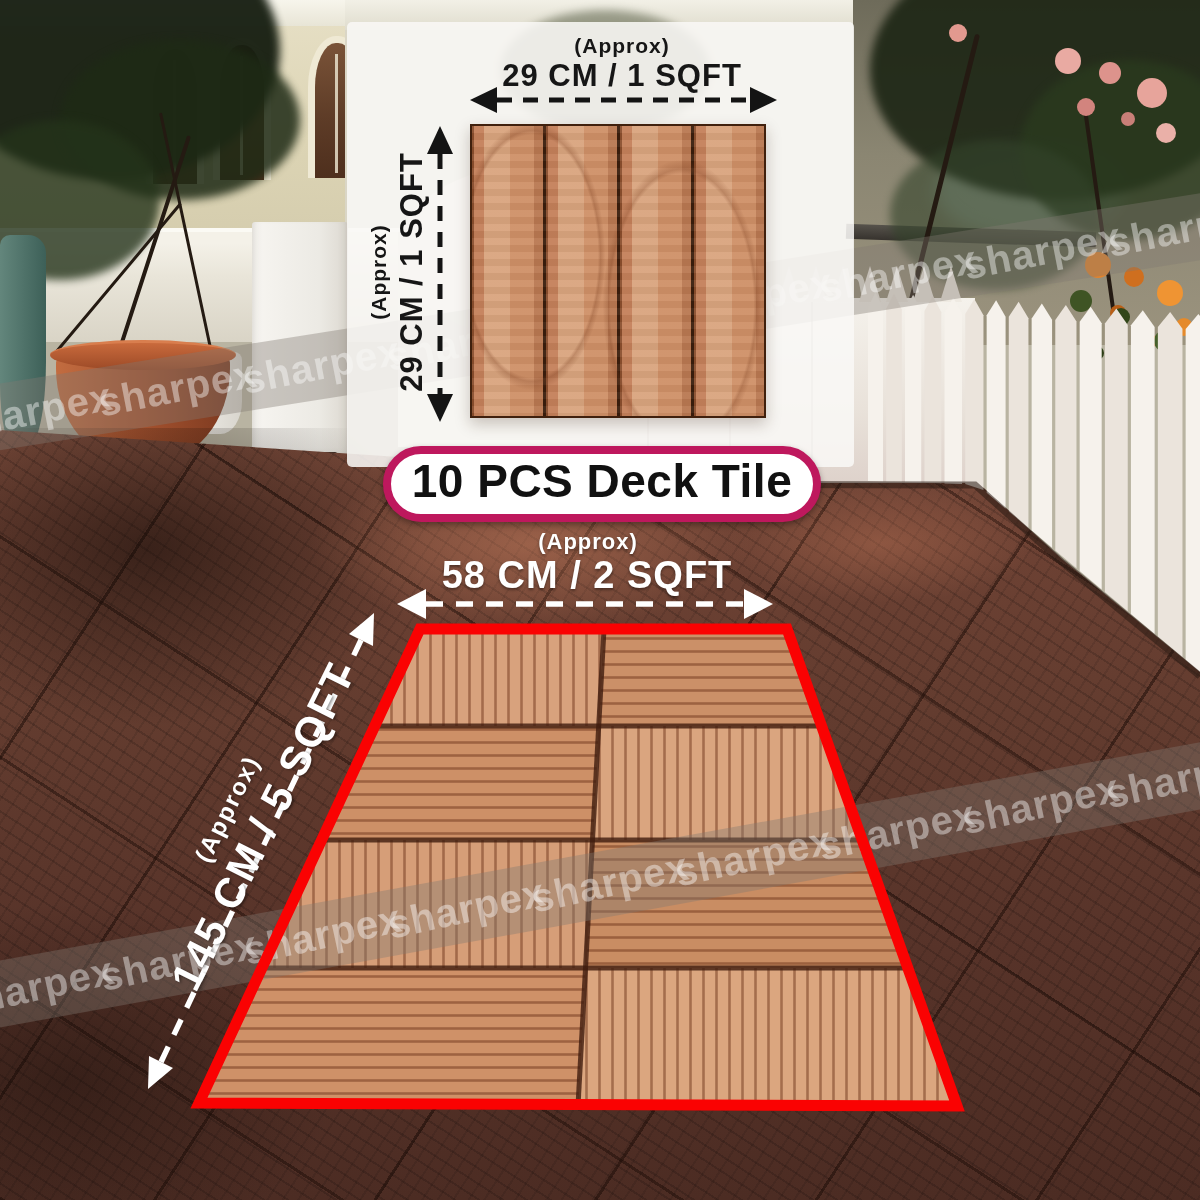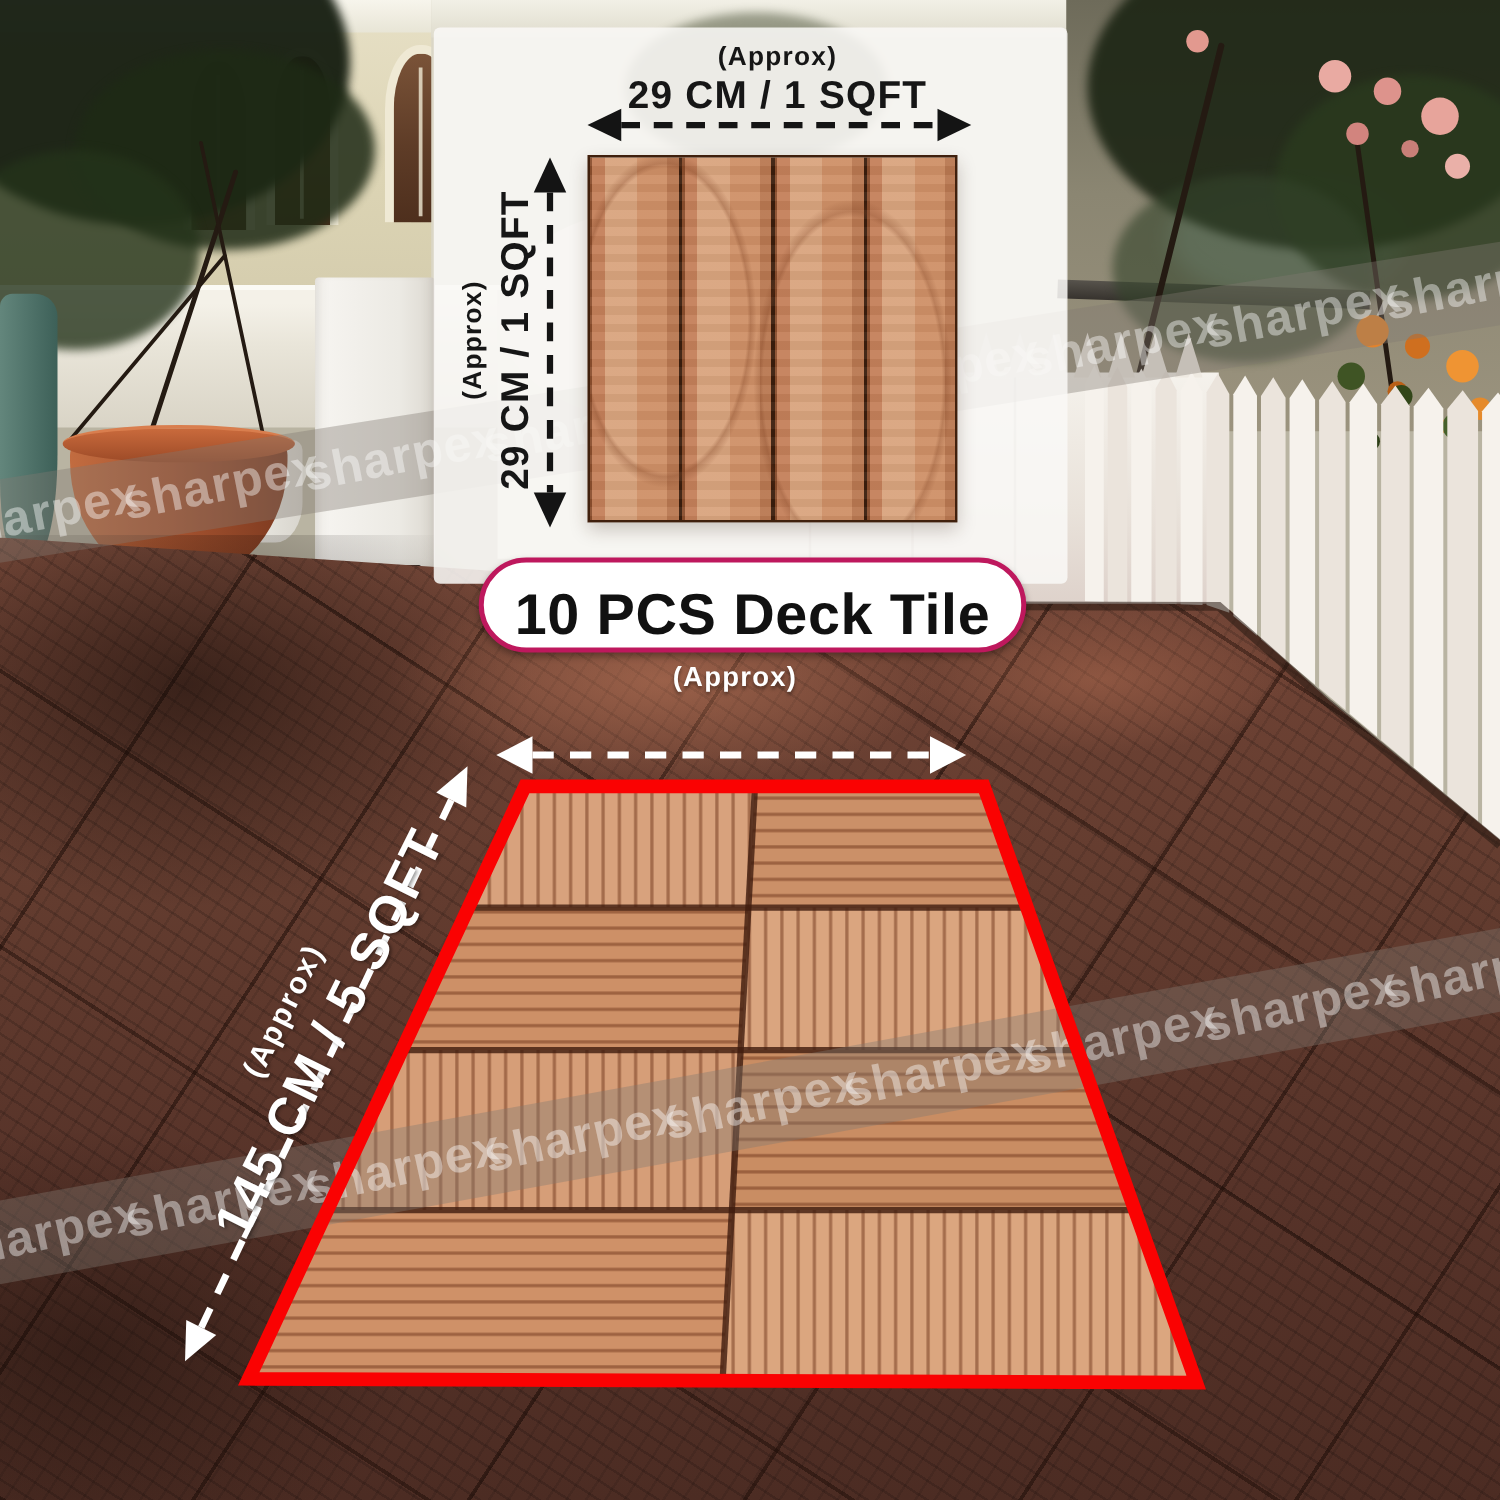--- a/index.html
+++ b/index.html
@@ -92,21 +92,21 @@
 
   
   .anno-text{position:absolute;z-index:7;text-align:center;font-weight:700;color:#161616;}
   .t-approx-top{left:472px;top:34px;width:300px;font-size:21px;letter-spacing:1px;}
   .t-val-top{left:422px;top:58px;width:400px;font-size:31px;letter-spacing:1px;}
   .t-rot-tile{left:248px;top:122px;width:300px;height:300px;transform:rotate(-90deg);
     display:flex;flex-direction:column;align-items:center;justify-content:center;gap:3px;}
   .t-rot-tile .l1{font-size:21px;letter-spacing:1px;}
   .t-rot-tile .l2{font-size:31px;letter-spacing:1px;}
   .pill{left:383px;top:446px;width:438px;height:76px;z-index:7;background:#ffffff;
-    border:4px solid #be185d;border-radius:40px;display:flex;align-items:flex-end;justify-content:center;
+    border:8px solid #be185d;border-radius:40px;display:flex;align-items:flex-start;justify-content:center;
     box-shadow:0 3px 6px rgba(0,0,0,.35);}
   .pill span{font-size:46px;font-weight:700;color:#111111;letter-spacing:0.5px;}
   .white-t{color:#ffffff;text-shadow:0 2px 3px rgba(0,0,0,.4);}
   .t-approx-floor{left:438px;top:529px;width:300px;font-size:22px;letter-spacing:1px;}
   .t-val-floor{left:387px;top:554px;width:400px;font-size:38px;letter-spacing:1px;}
   .t-rot-area{left:-30px;top:760px;width:560px;height:120px;transform:rotate(-63.5deg);
     display:flex;flex-direction:column;align-items:center;justify-content:center;gap:2px;}
   .t-rot-area .l1{font-size:24px;letter-spacing:2px;}
   .t-rot-area .l2{font-size:42px;letter-spacing:2px;}
 </style>
@@ -304,18 +304,19 @@
   <div class="anno-text t-rot-tile">
     <span class="l1">(Approx)</span>
     <span class="l2">29 CM / 1 SQFT</span>
   </div>
 
   <div class="abs pill">
     <span>10 PCS Deck Tile</span>
   </div>
 
   <div class="anno-text white-t t-approx-floor">(Approx)</div>
+  <div class="anno-text white-t t-val-floor">58 CM / 2 SQFT</div>
 
   <div class="anno-text white-t t-rot-area">
     <span class="l1">(Approx)</span>
     <span class="l2">145 CM / 5 SQFT</span>
   </div>
 </div>
 
 </body></html>

